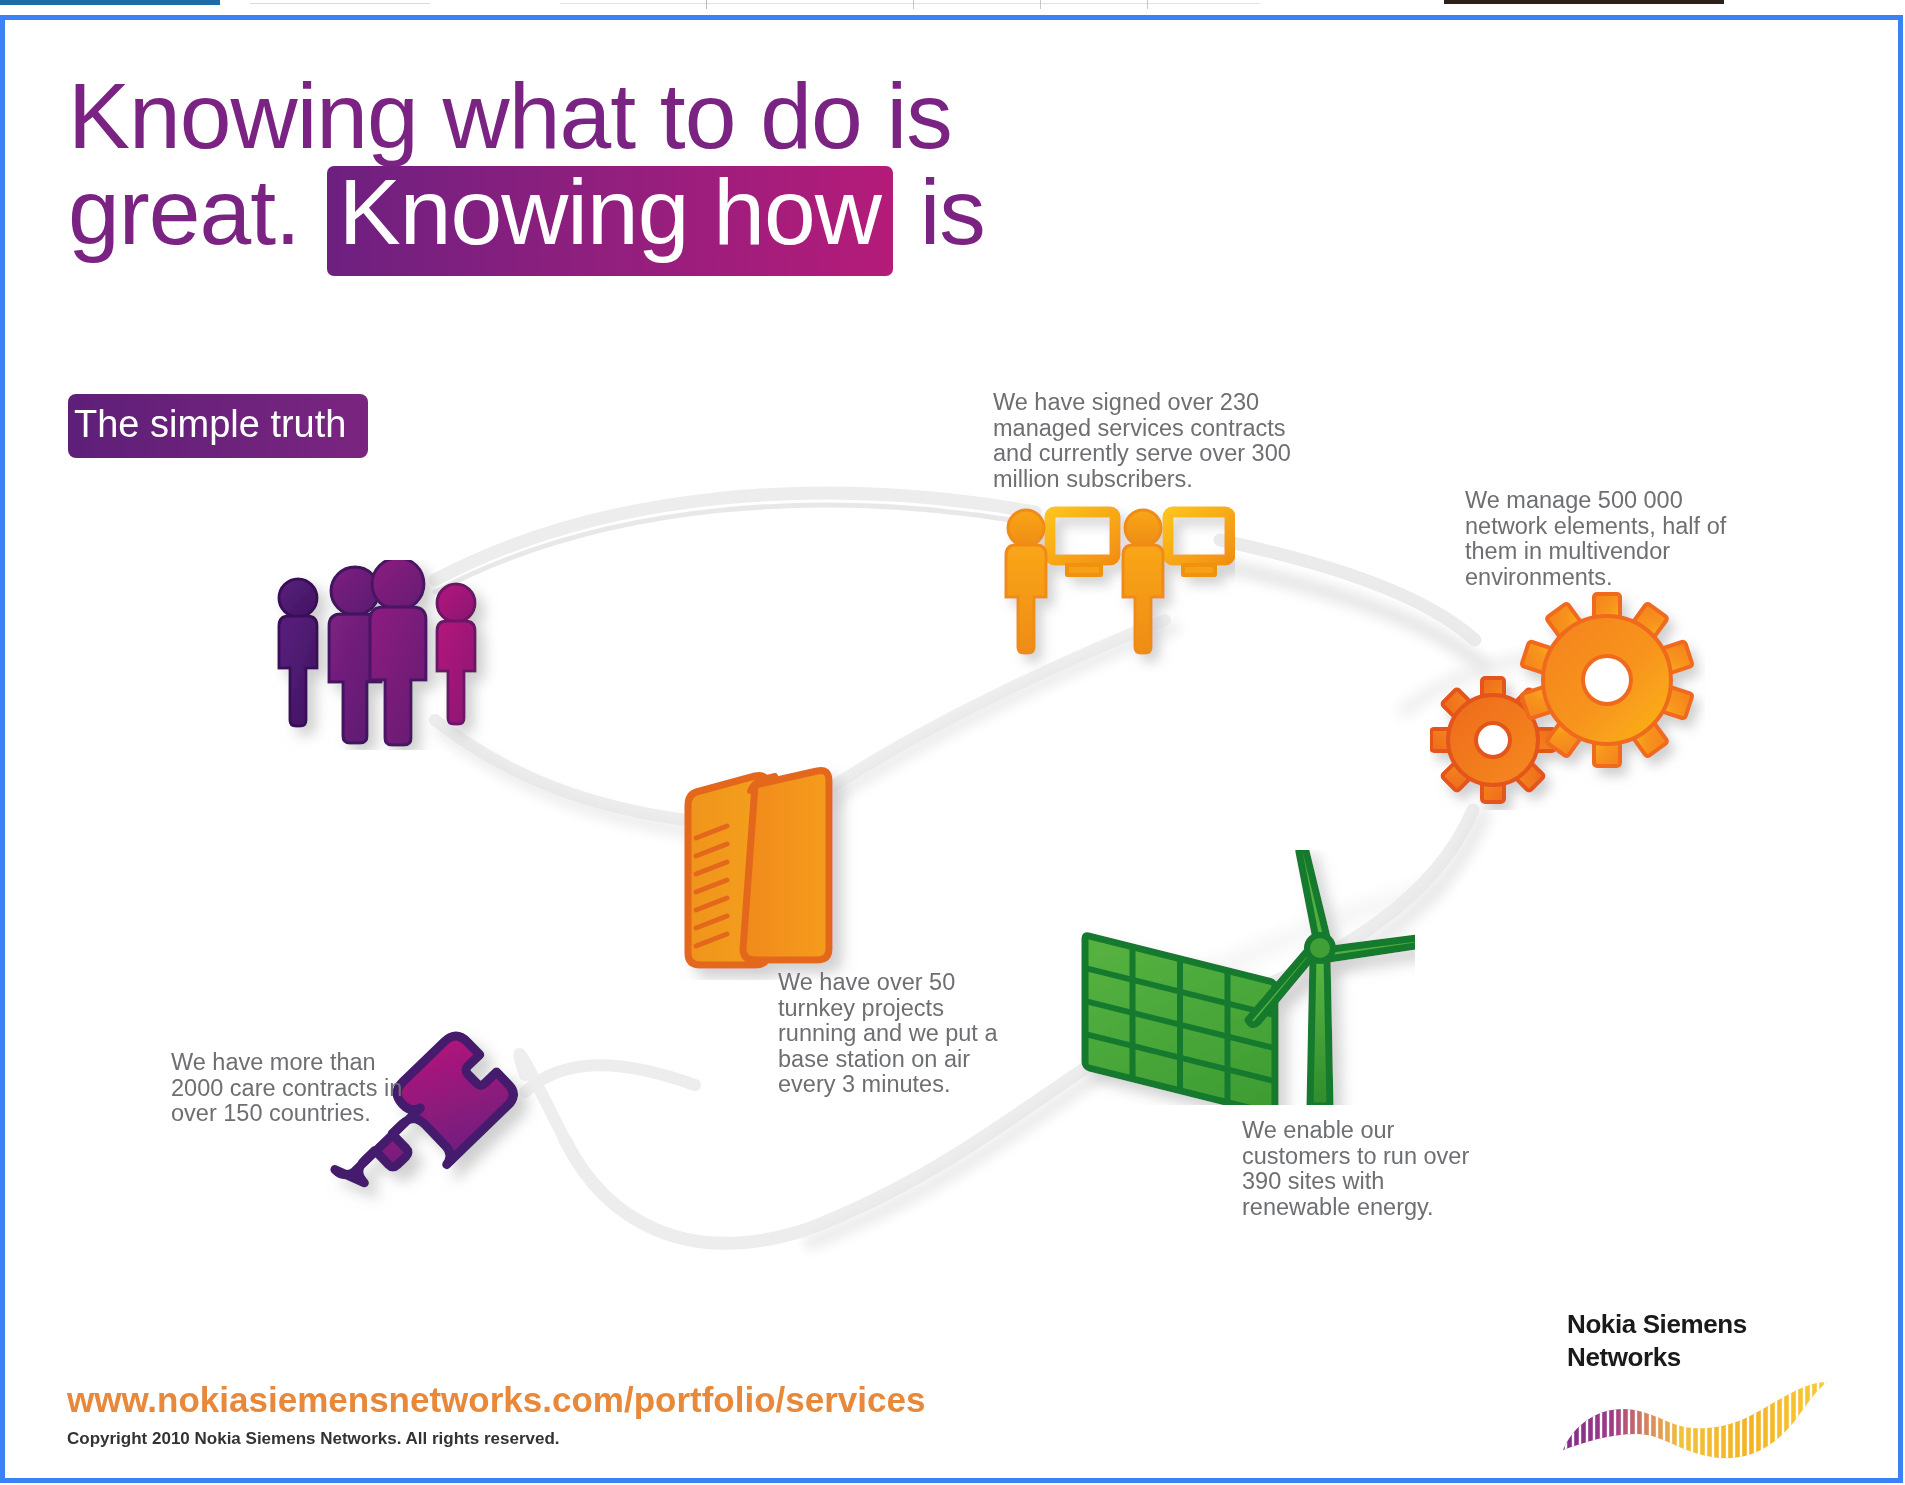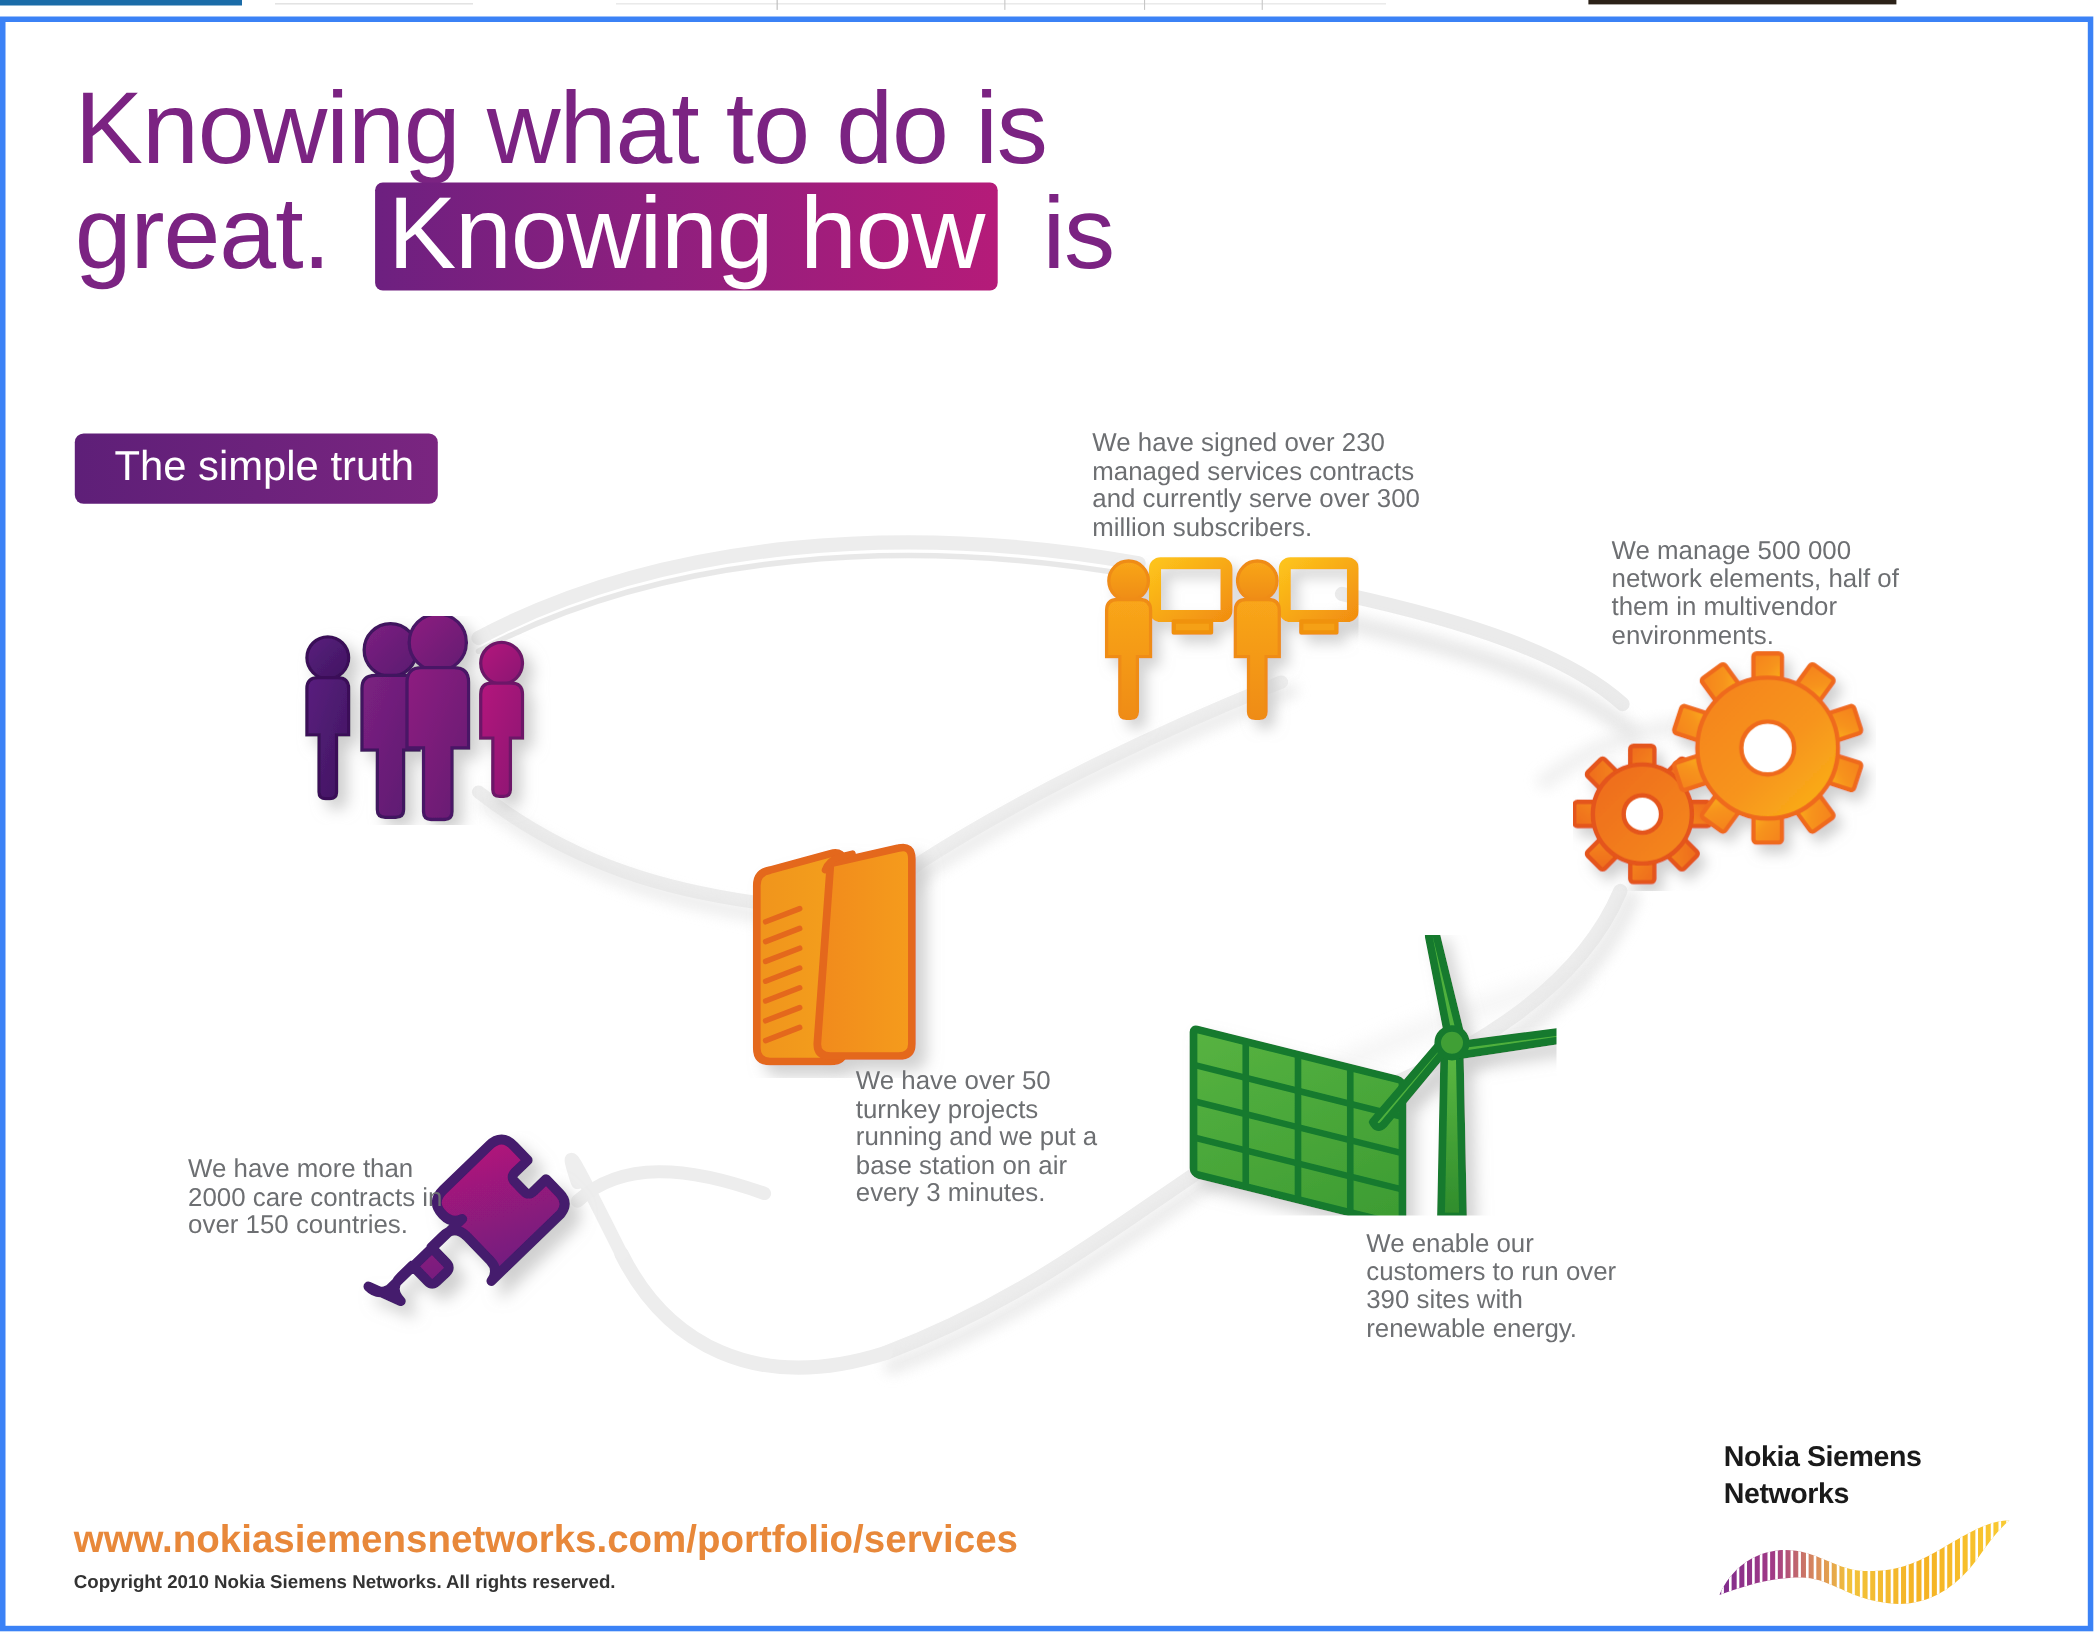--- a/index.html
+++ b/index.html
@@ -29,30 +29,30 @@
   #headline{
     position:absolute;left:63px;top:48px;width:1180px;
     font-size:93px;line-height:96px;font-weight:400;
     color:#7b2382;letter-spacing:-1px;
   }
   #headline .hl-line{display:block;white-space:nowrap;}
   .hl-hi{
     display:inline-block;
     background:linear-gradient(to right,#6d2080 0%,#8e1f7e 45%,#b51b79 100%);
     color:#ffffff;border-radius:7px;
-    padding:2px 12px 8px 12px;margin:0 16px;
+    padding:2px 12px 20px 12px;margin:0 2px;
     line-height:88px;
   }
 
   
   #simple-truth{
     position:absolute;left:63px;top:374px;
     background:linear-gradient(to right,#5e1f78 0%,#7a2580 100%);
     color:#ffffff;border-radius:8px;
-    padding:10px 22px 14px 36px;
+    padding:10px 22px 14px 6px;
     font-size:38px;line-height:40px;font-weight:400;
   }
 
   
   .callout{
     position:absolute;color:#6d6f72;
     font-size:23.5px;line-height:25.5px;font-weight:400;
   }
 
   

